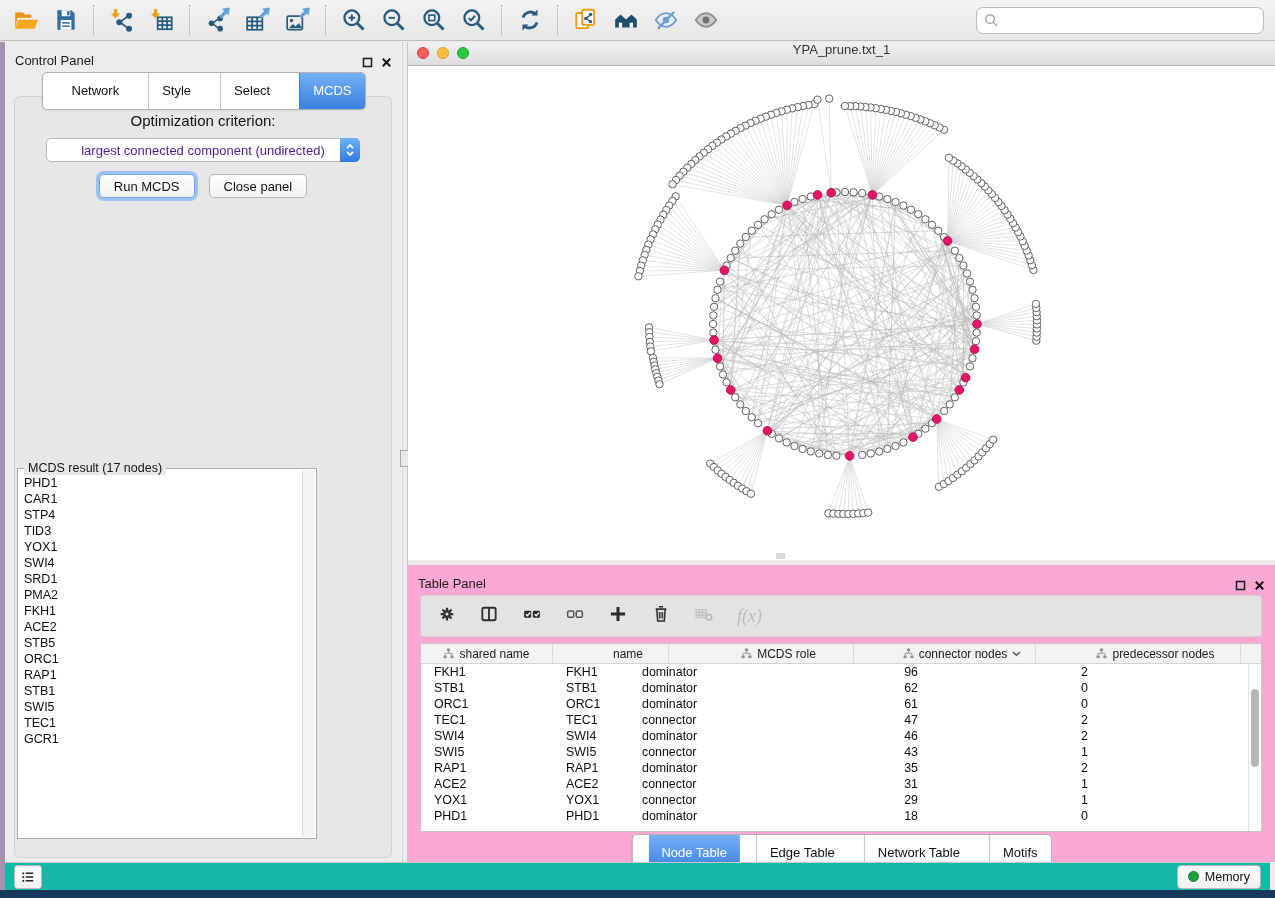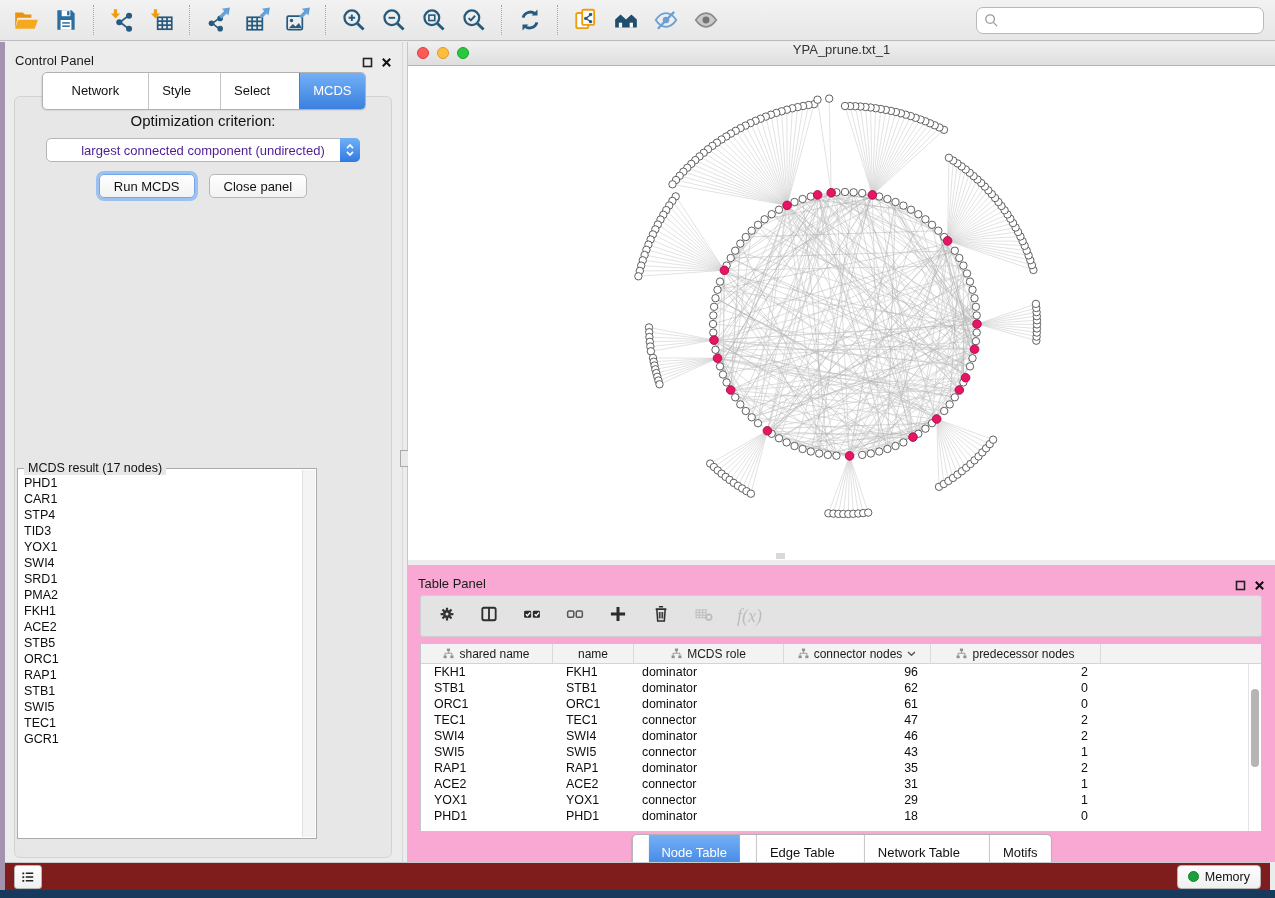--- a/index.html
+++ b/index.html
@@ -72,41 +72,41 @@
   
   .table-panel{position:absolute;left:408px;top:565px;width:867px;height:297px;background:#f9a8d4;}
   .tp-toolbar{position:absolute;left:12px;right:13px;top:30px;height:42px;background:#e3e3e3;
               border:1px solid #d0d0d0;border-radius:3px;display:flex;align-items:center;
               gap:23px;padding-left:17px;box-sizing:border-box;}
   .tp-toolbar .dim{opacity:.45;}
   .fx{font-family:"Liberation Serif",serif;font-style:italic;font-size:18px;color:#8e8e8e;}
   .tp-tablewrap{position:absolute;left:12px;right:13px;top:78px;height:187px;background:#fff;
                 border:1px solid #c6c6c6;box-sizing:content-box;}
   .th{display:grid;grid-template-columns:132px 81px 150px 147px 170px 1fr;height:19px;
-      background:#f3f3f3;border-bottom:1px solid #d4d4d4;}
+      background:#f3f3f3;border-bottom:1px solid #d4d4d4;gap:35px;}
   .th-cell{display:flex;align-items:center;justify-content:center;gap:5px;font-size:12px;color:#1a1a1a;
            border-right:1px solid #dadada;overflow:hidden;white-space:nowrap;}
   .th-cell.last{border-right:none;}
   .tr{display:grid;grid-template-columns:132px 81px 150px 147px 170px 1fr;height:16px;}
   .td{font-size:12.4px;color:#0d0d0d;line-height:16px;white-space:nowrap;overflow:hidden;}
   .td.txt{padding-left:13px;}
   .td.role{padding-left:8px;}
   .td.num{text-align:right;padding-right:13px;}
   .tp-scroll{position:absolute;top:20px;bottom:0;right:0;width:12px;background:#fff;
              border-left:1px solid #e4e4e4;}
   .tp-thumb{position:absolute;left:2px;top:25px;width:8px;height:78px;background:#b5b5b5;border-radius:4px;}
   .tp-tabs{position:absolute;left:50%;transform:translateX(-50%);top:269px;}
   
   .seg{display:flex;background:#fff;border:1px solid #b2b2b2;border-radius:5px;overflow:hidden;
        font-size:13px;color:#111;box-shadow:0 1px 1px rgba(0,0,0,.07);}
   .seg-item{padding:10px 13px;border-left:1px solid #c4c4c4;line-height:16px;white-space:nowrap;margin-left:16px;}
   .seg-item:first-child{border-left:none;}
   .seg-item.sel{background:linear-gradient(#74b0f6,#3a80e0);color:#fff;border-left-color:#3a80e0;}
   
-  .status-bar{position:absolute;left:5px;top:862px;width:1265px;height:28px;background:#7f1d1d;
+  .status-bar{position:absolute;left:5px;top:862px;width:1265px;height:28px;background:#14b8a6;
               border-top:1px solid #c9c9c9;display:flex;align-items:center;padding:0 9px;box-sizing:border-box;}
   .sq-btn{width:26px;height:22px;background:linear-gradient(#fdfdfd,#f0f0f0);border:1px solid #b5b5b5;
           border-radius:3px;display:flex;align-items:center;justify-content:center;}
   .mem-btn{margin-left:auto;height:22px;padding:0 10px;background:linear-gradient(#fdfdfd,#f0f0f0);
            border:1px solid #b5b5b5;border-radius:4px;display:flex;align-items:center;gap:6px;
            font-size:12.5px;color:#111;}
   .mem-dot{width:11px;height:11px;border-radius:50%;background:#1f9e3c;border:1px solid #15832e;box-sizing:border-box;}
 </style>
 </head>
 <body>

